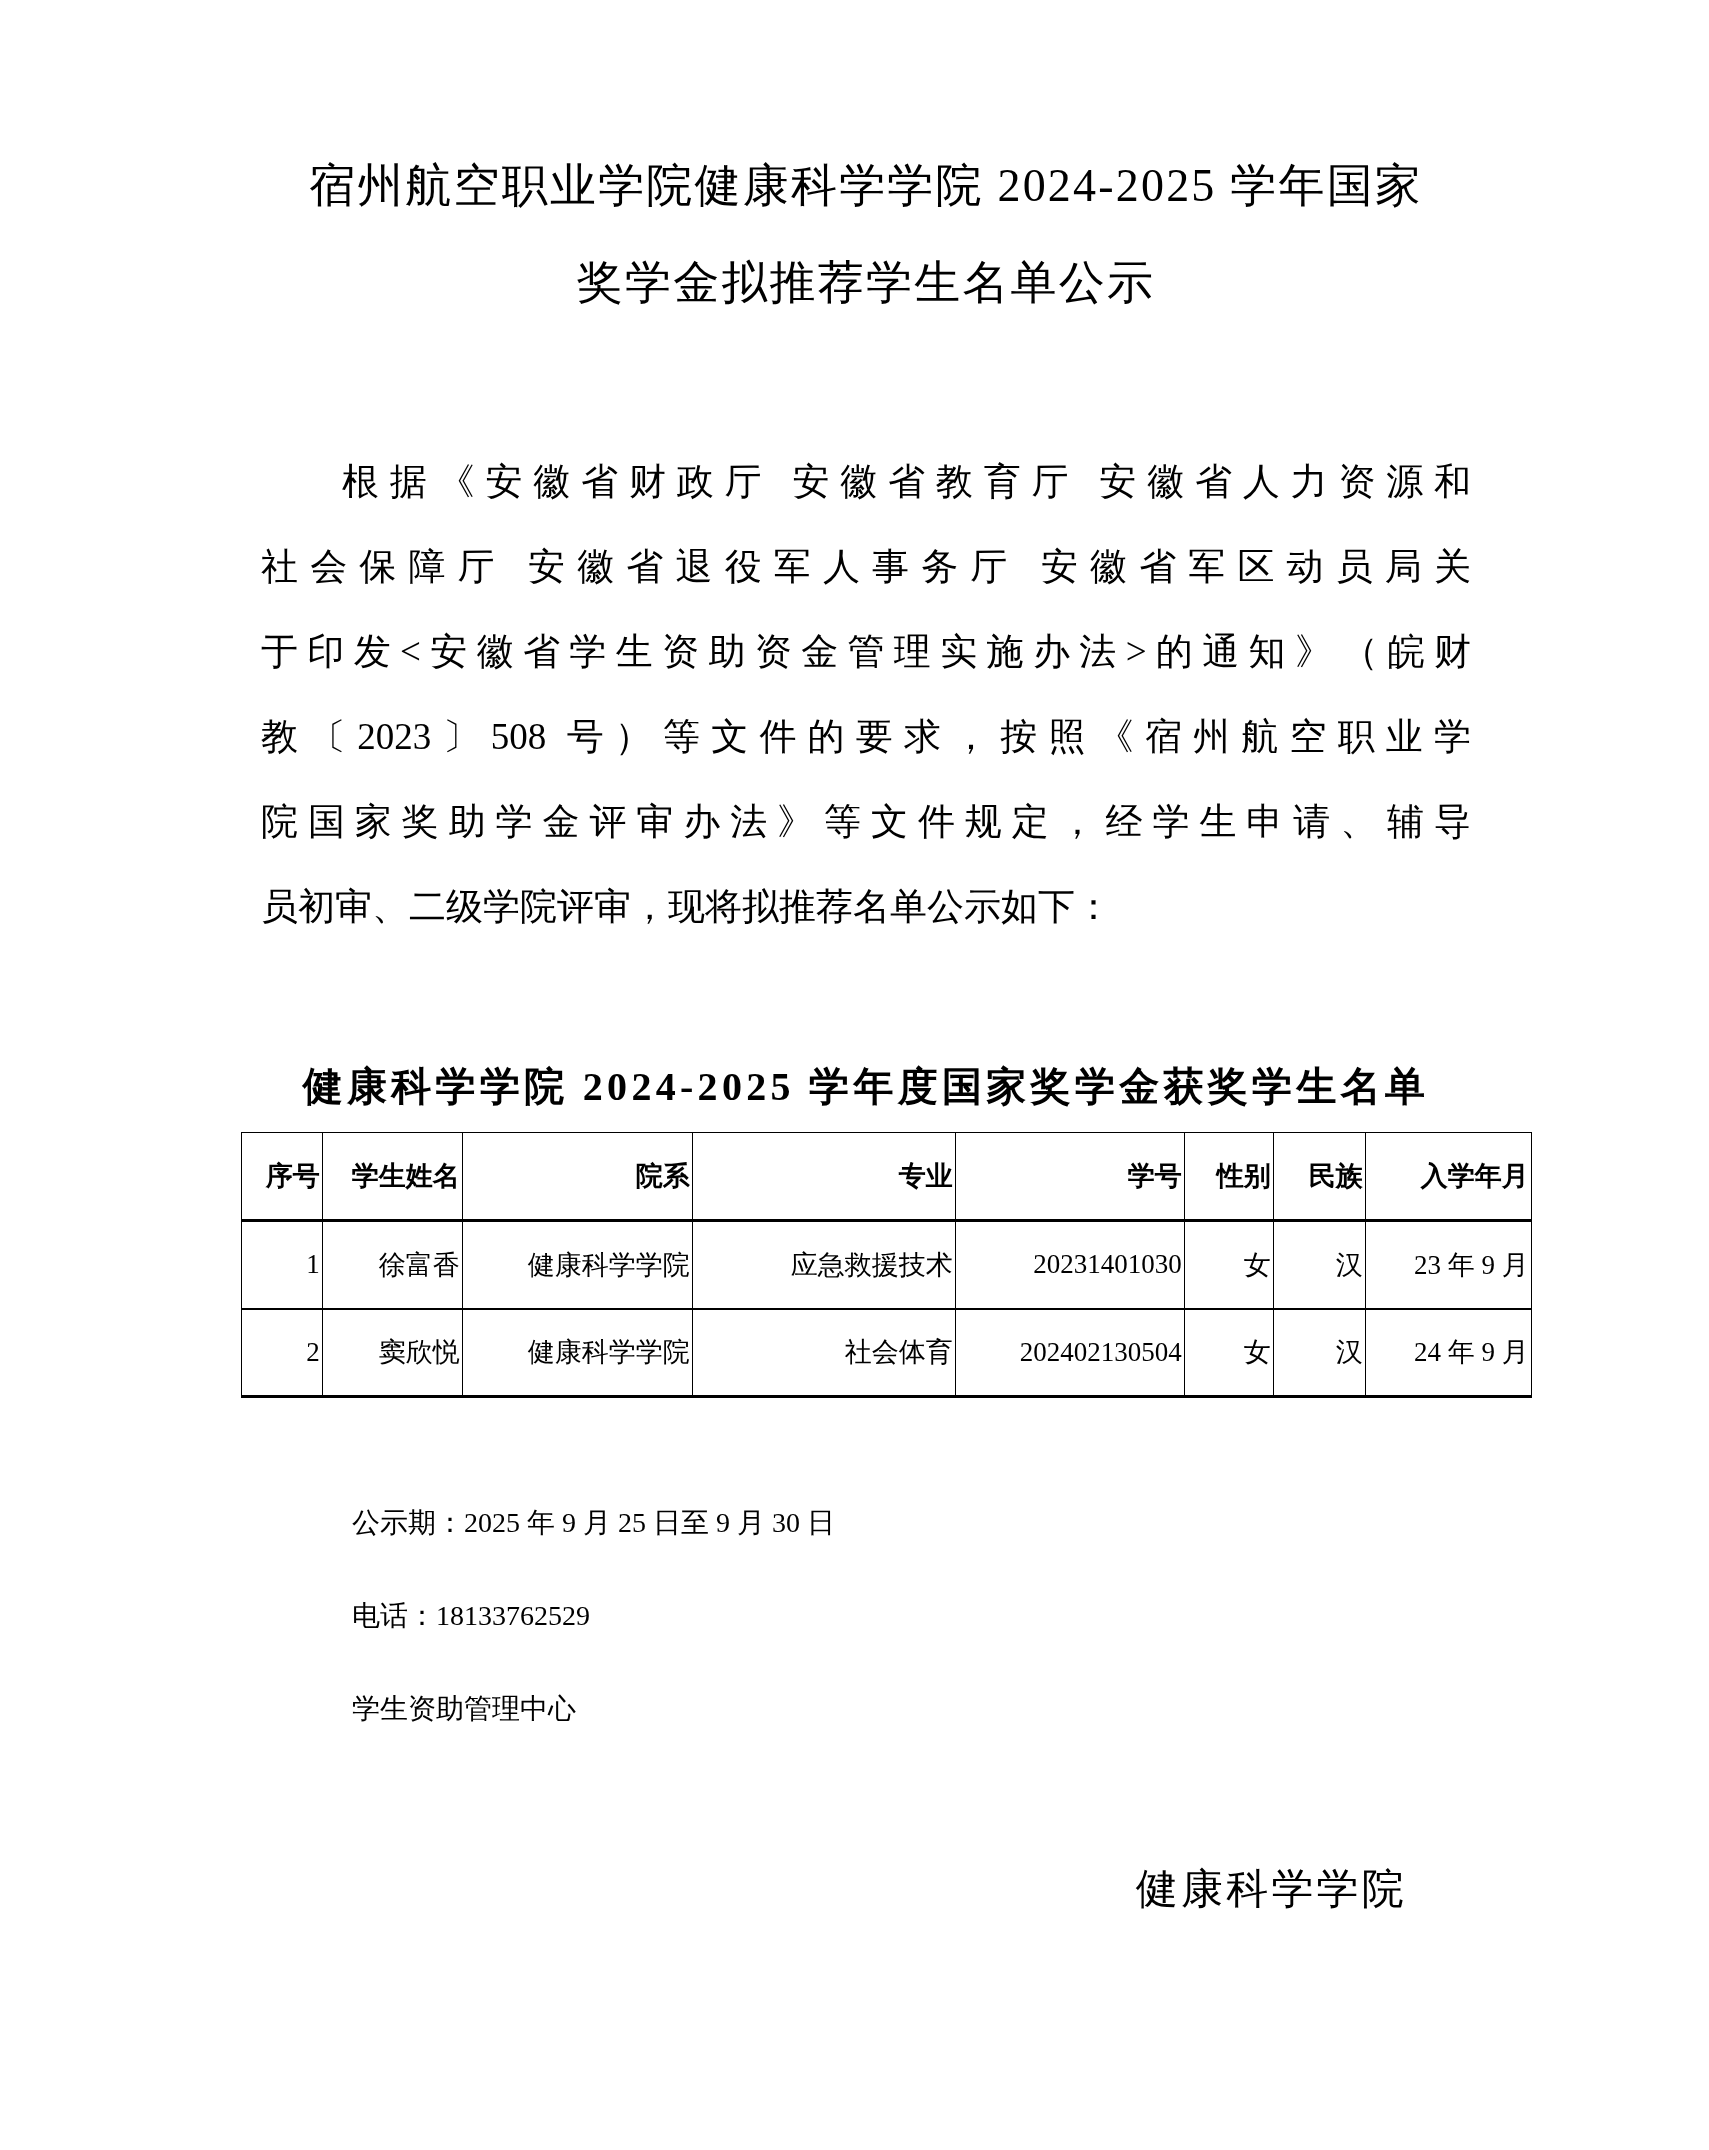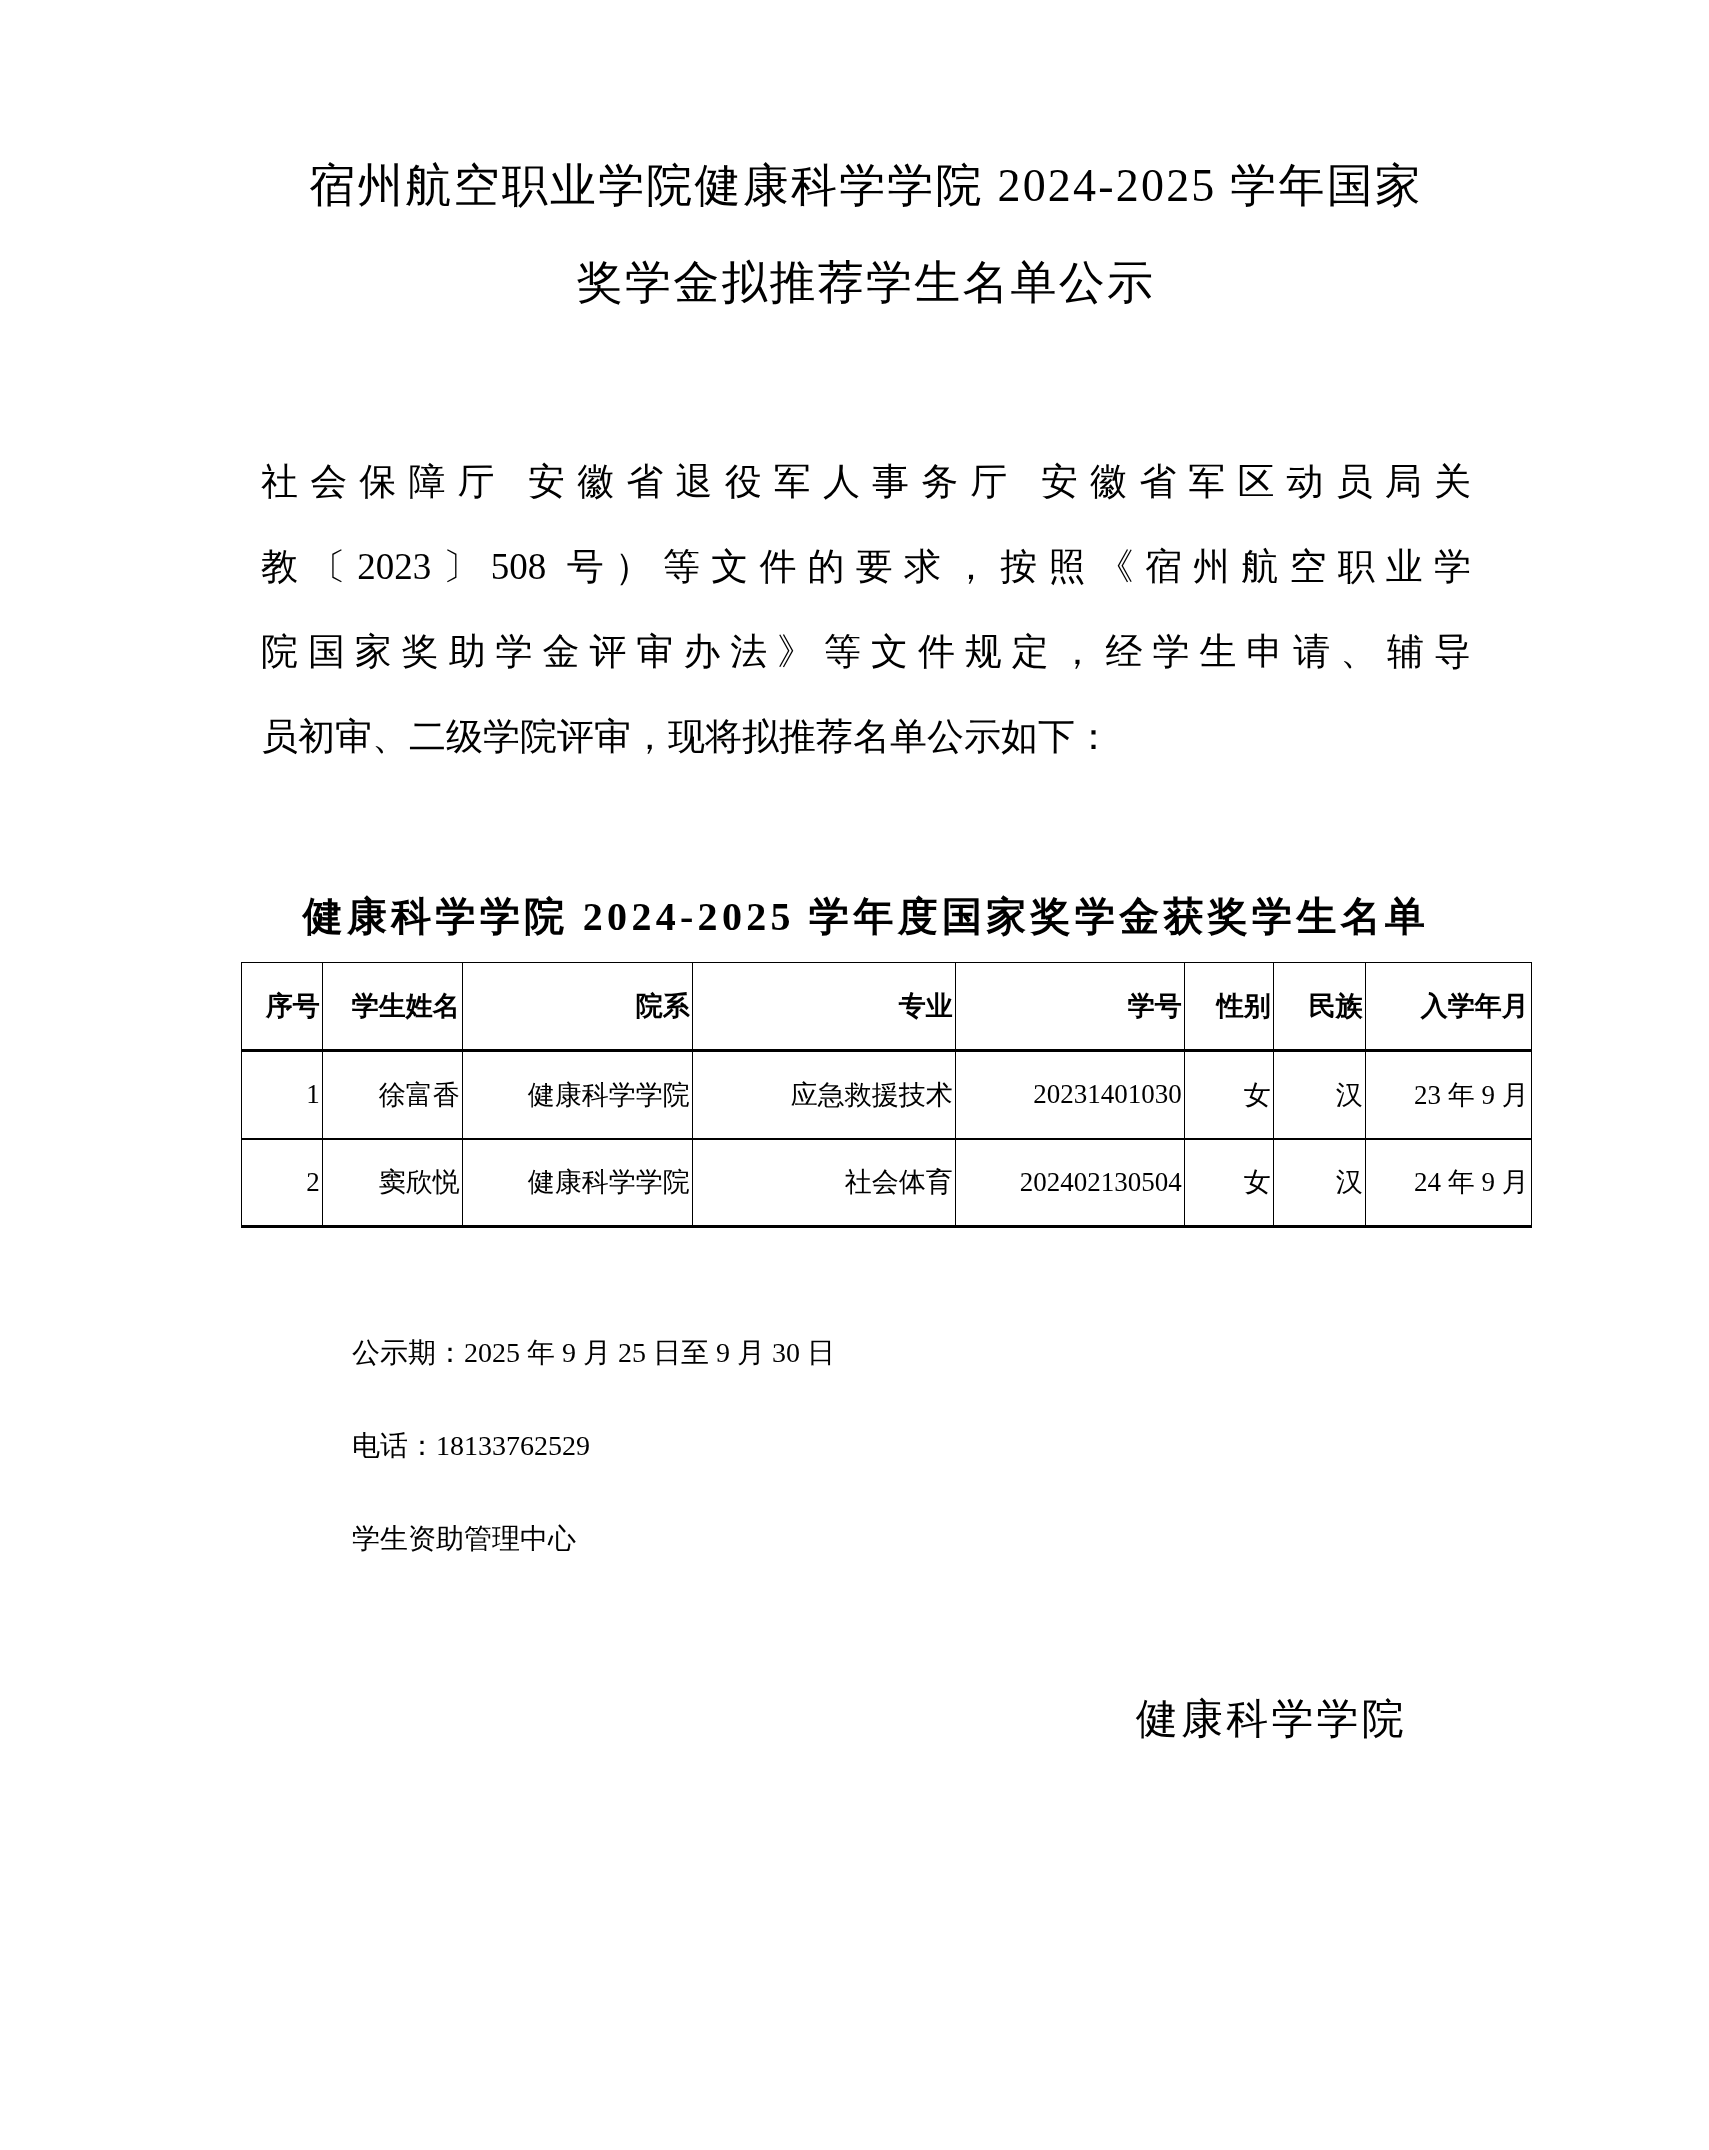--- a/index.html
+++ b/index.html
@@ -61,21 +61,23 @@
 <body>
 
 <div class="content">
 
   <div class="doc-title">
     <div>宿州航空职业学院健康科学学院 2024-2025 学年国家</div>
     <div>奖学金拟推荐学生名单公示</div>
   </div>
 
   <div class="body-para">
+    <div class="para-line first">根据《安徽省财政厅 安徽省教育厅 安徽省人力资源和</div>
     <div class="para-line">社会保障厅 安徽省退役军人事务厅 安徽省军区动员局关</div>
+    <div class="para-line">于印发&lt;安徽省学生资助资金管理实施办法&gt;的通知》（皖财</div>
     <div class="para-line">教〔2023〕508 号）等文件的要求，按照《宿州航空职业学</div>
     <div class="para-line">院国家奖助学金评审办法》等文件规定，经学生申请、辅导</div>
     <div class="para-line last">员初审、二级学院评审，现将拟推荐名单公示如下：</div>
   </div>
 
   <div class="table-caption">健康科学学院 2024-2025 学年度国家奖学金获奖学生名单</div>
 
   <table class="roster">
     <colgroup>
       <col style="width:81px">

